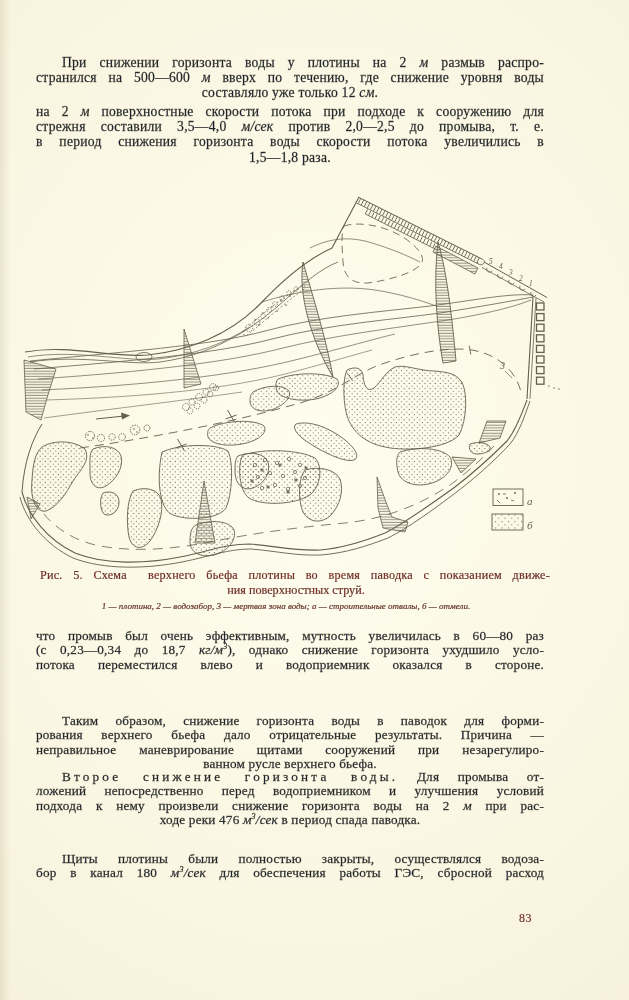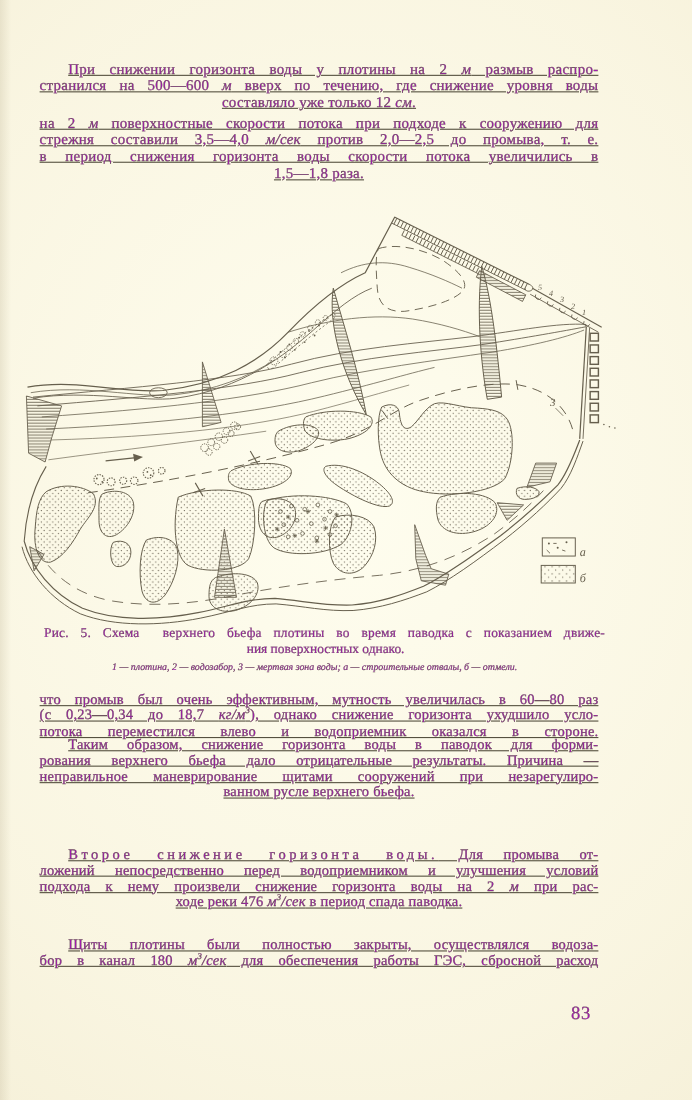--- a/index.html
+++ b/index.html
@@ -1,28 +1,28 @@
 <!DOCTYPE html>
 <html><head><meta charset="utf-8">
 <style>
   html,body{margin:0;padding:0;}
   body{width:629px;height:1000px;position:relative;overflow:hidden;
        background:#f7f3de;
        font-family:"Liberation Serif",serif;}
   #vign{position:absolute;inset:0;
        background:radial-gradient(ellipse 120% 90% at 50% 45%, rgba(255,254,240,0.95) 0%, rgba(253,249,230,0.4) 55%, rgba(238,229,198,0.55) 100%);}
-  .blk{position:absolute;left:36px;width:508px;color:#a21caf;text-decoration:underline;-webkit-text-stroke:0.28px #55503f;}
+  .blk{position:absolute;left:36px;width:508px;color:#0f172a;-webkit-text-stroke:0.28px #55503f;}
   .b1{font-size:13.6px;line-height:15.2px;letter-spacing:0.25px;}
   .b2{font-size:13.2px;line-height:14.3px;letter-spacing:0.2px;}
   .jl{text-align:justify;text-align-last:justify;}
   .ll{text-align:center;}
   .ind{display:inline-block;width:26px;}
   .sp{letter-spacing:3.2px;}
   sup{font-size:8px;vertical-align:super;line-height:0;}
-  .cap{position:absolute;color:#a21caf;-webkit-text-stroke:0.22px #55503f;}
+  .cap{position:absolute;color:#7f1d1d;-webkit-text-stroke:0.22px #55503f;}
 </style></head>
 <body>
 
 <div id="vign"></div>
 
 <div style="position:absolute;left:0;top:0;width:10px;height:1000px;background:linear-gradient(to right, rgba(190,180,150,0.28), rgba(190,180,150,0))"></div>
 
 <div class="blk b1" style="top:55px">
     <div class="jl"><span class="ind"></span>При снижении горизонта воды у плотины на 2 <i>м</i> размыв распро-</div>
     <div class="jl">странился на 500—600 <i>м</i> вверх по течению, где снижение уровня воды</div>
@@ -252,42 +252,42 @@
 <rect x="492" y="514" width="31" height="16" fill="url(#dots2)" stroke="#665f4d" stroke-width="0.9"></rect>
 <text x="527" y="529" font-size="11" font-style="italic" fill="#665f4d" font-family="Liberation Serif, serif">б</text>
 
 <circle cx="549" cy="386" r="0.7" fill="#665f4d"></circle>
     <circle cx="554" cy="388" r="0.7" fill="#665f4d"></circle>
     <circle cx="559" cy="389" r="0.7" fill="#665f4d"></circle>
 </svg>
 
 <div class="cap" style="left:40px;top:568px;width:510px;font-size:12.2px;letter-spacing:0.2px;text-align:justify;text-align-last:justify">Рис.&nbsp;5.&nbsp;Схема&nbsp;&nbsp;верхнего бьефа плотины во время паводка с показанием движе-</div>
 
-<div class="cap" style="left:36px;top:583px;width:520px;font-size:12.2px;text-align:center">ния поверхностных однако.</div>
+<div class="cap" style="left:36px;top:583px;width:520px;font-size:12.2px;text-align:center">ния поверхностных струй.</div>
 
 <div class="cap" style="left:36px;top:601px;width:500px;font-size:9px;font-style:italic;text-align:center">1&nbsp;—&nbsp;плотина, 2&nbsp;—&nbsp;водозабор, 3&nbsp;—&nbsp;мертвая зона воды; а&nbsp;—&nbsp;строительные отвалы, б&nbsp;—&nbsp;отмели.</div>
 
 <div class="blk b2" style="top:629px">
     <div class="jl">что промыв был очень эффективным, мутность увеличилась в 60—80 раз</div>
     <div class="jl">(с 0,23—0,34 до 18,7 <i>кг/м<sup>3</sup></i>), однако снижение горизонта ухудшило усло-</div>
     <div class="jl">потока переместился влево и водоприемник оказался в стороне.</div>
   </div>
 
-<div class="blk b2" style="top:670px">
+<div class="blk b2" style="top:714px">
     <div class="jl"><span class="ind"></span>Таким образом, снижение горизонта воды в паводок для форми-</div>
     <div class="jl">рования верхнего бьефа дало отрицательные результаты. Причина —</div>
     <div class="jl">неправильное маневрирование щитами сооружений при незарегулиро-</div>
     <div class="ll">ванном русле верхнего бьефа.</div>
   </div>
 
 <div class="blk b2" style="top:770px">
     <div class="jl"><span class="ind"></span><span class="sp">Второе снижение горизонта воды.</span> Для промыва от-</div>
     <div class="jl">ложений непосредственно перед водоприемником и улучшения условий</div>
     <div class="jl">подхода к нему произвели снижение горизонта воды на 2 <i>м</i> при рас-</div>
     <div class="ll">ходе реки 476 <i>м<sup>3</sup>/сек</i> в период спада паводка.</div>
   </div>
 
 <div class="blk b2" style="top:852px">
     <div class="jl"><span class="ind"></span>Щиты плотины были полностью закрыты, осуществлялся водоза-</div>
     <div class="jl">бор в канал 180 <i>м<sup>3</sup>/сек</i> для обеспечения работы ГЭС, сбросной расход</div>
   </div>
 
-<div class="cap" style="left:519px;top:911px;font-size:17px;letter-spacing:0.6px">83</div>
+<div class="cap" style="left:519px;top:911px;font-size:12px;letter-spacing:0.6px">83</div>
 
 </body></html>

